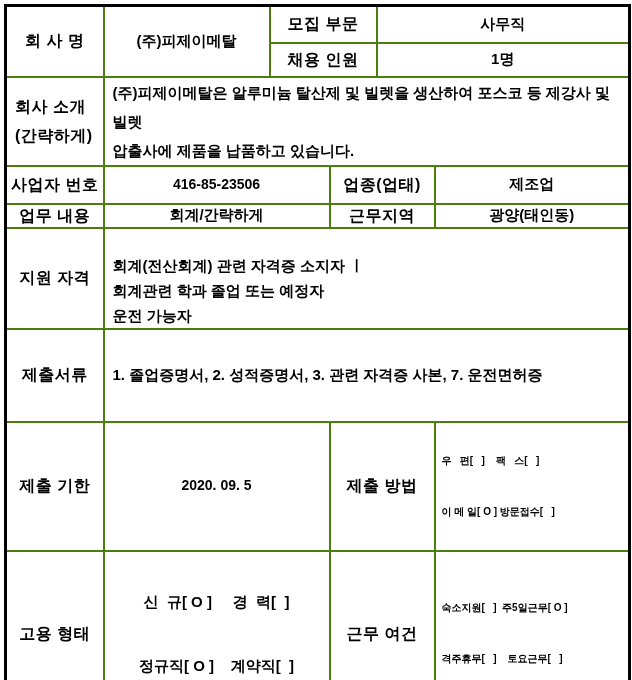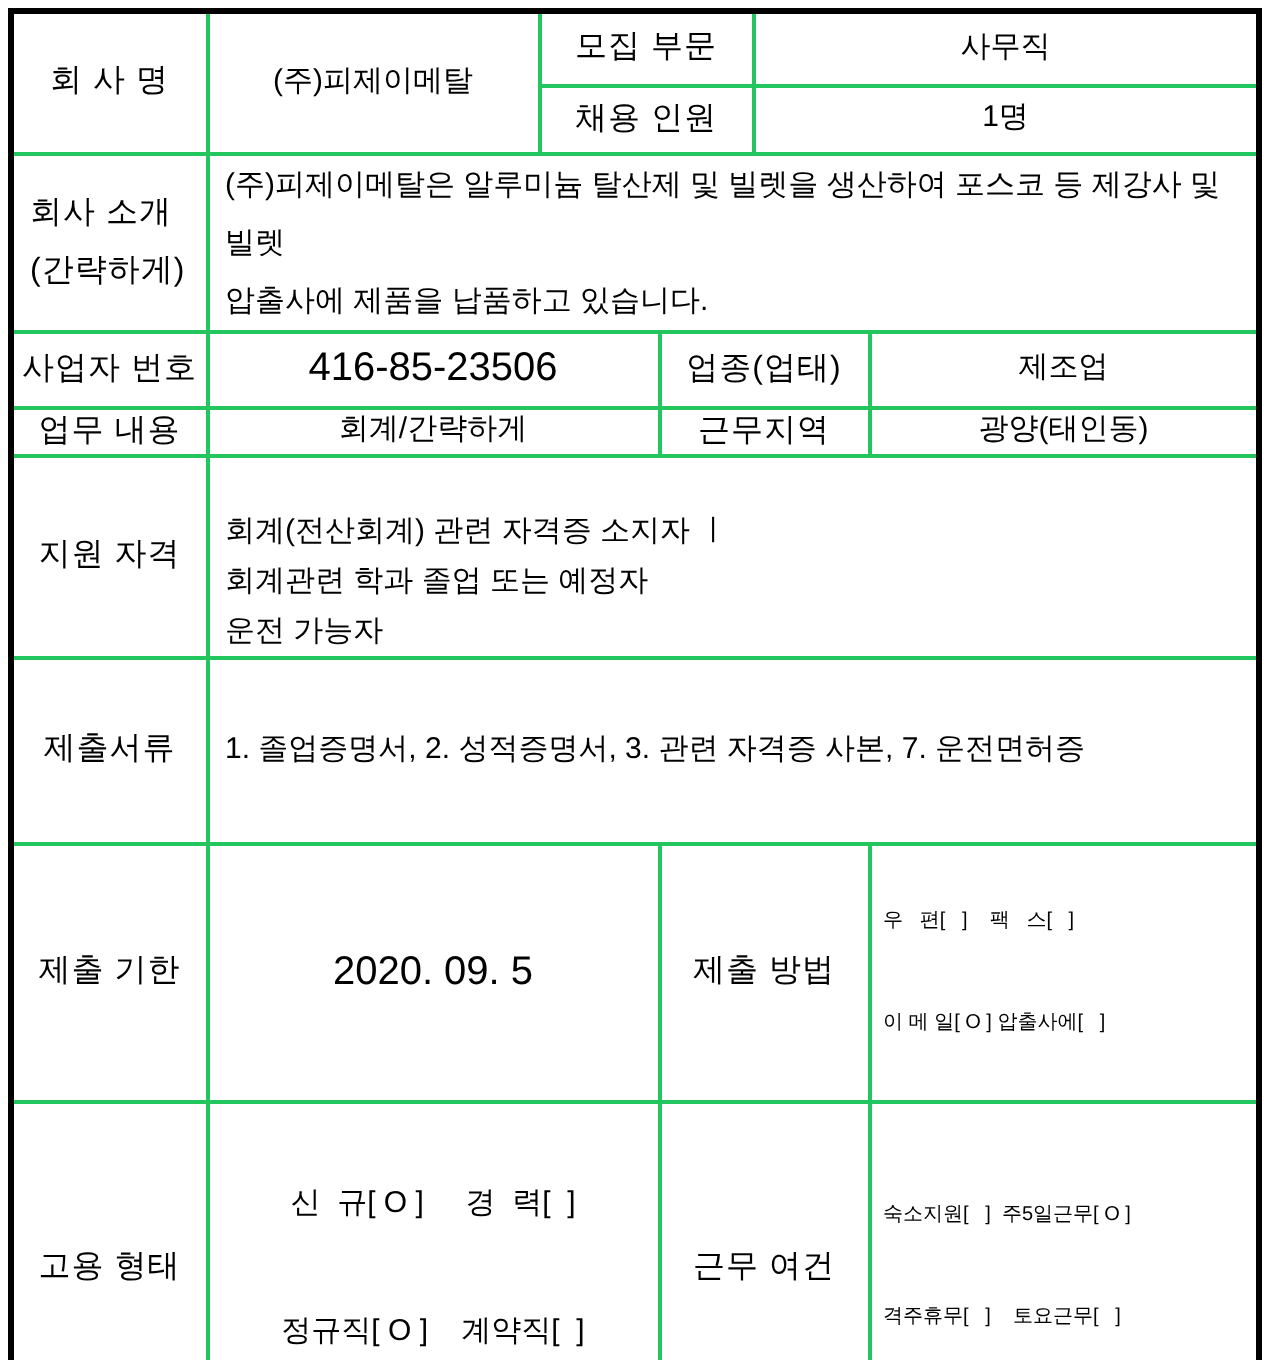--- a/index.html
+++ b/index.html
@@ -16,37 +16,37 @@
   table.form {
     position: absolute;
     left: 4px;
     top: 4px;
     width: 624px;
     border-collapse: collapse;
     table-layout: fixed;
     border: 3px solid #000;
   }
   td {
-    border: 2px solid #22c55e;
+    border: 2px solid #4d7c0f;
     text-align: center;
     vertical-align: middle;
     padding: 0;
     font-size: 15px;
-    font-weight: normal;
+    font-weight: bold;
     overflow: hidden;
     line-height: 1.25;
   }
   td.label { font-size: 16px; letter-spacing: 0.5px; }
   td.left { text-align: left; padding-left: 8px; padding-right: 4px; }
   td.pre { white-space: pre; font-size: 10px; }
   td.pre.left { padding-left: 6px; }
   .two-line div { line-height: 29px; }
   .qual div { line-height: 25px; }
   .pair-lines div { line-height: 26px; }
-  .val-sm { font-size: 20px; }
+  .val-sm { font-size: 14px; }
 </style>
 </head>
 <body>
 
 <div class="page">
   <table class="form">
     <colgroup>
       <col style="width:98px">
         <col style="width:166px">
         <col style="width:60px">
@@ -105,21 +105,21 @@
       <td class="label">제출서류</td>
       <td class="left" colspan="5">1. 졸업증명서, 2. 성적증명서, 3. 관련 자격증 사본, 7. 운전면허증</td>
     </tr>
 
     <tr style="height:53px">
       <td class="label">제출 기한</td>
       <td class="val-sm" colspan="2">2020. 09. 5</td>
       <td class="label" colspan="2">제출 방법</td>
       <td class="pre left pair-lines">
         <div>우   편[   ]    팩   스[   ]</div>
-        <div>이 메 일[ O ] 압출사에[   ]</div>
+        <div>이 메 일[ O ] 방문접수[   ]</div>
       </td>
     </tr>
 
     <tr style="height:62px">
       <td class="label">고용 형태</td>
       <td class="pre pair-lines" colspan="2" style="font-size:15px;">
         <div>신  규[ O ]     경  력[  ]</div>
         <div>정규직[ O ]    계약직[  ]</div>
       </td>
       <td class="label" colspan="2">근무 여건</td>

